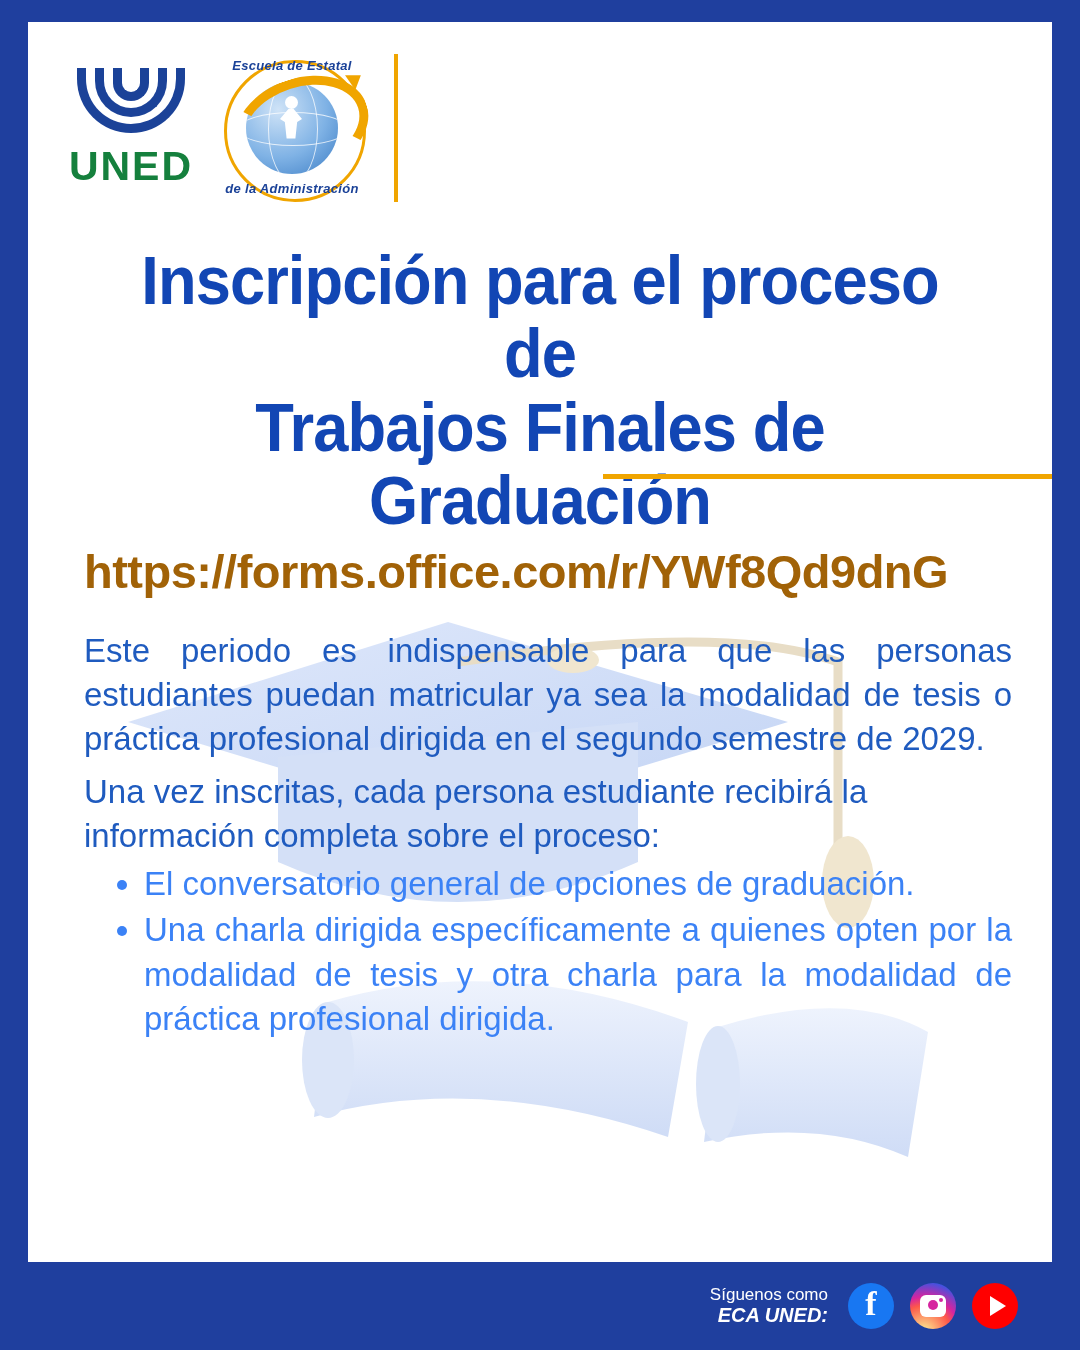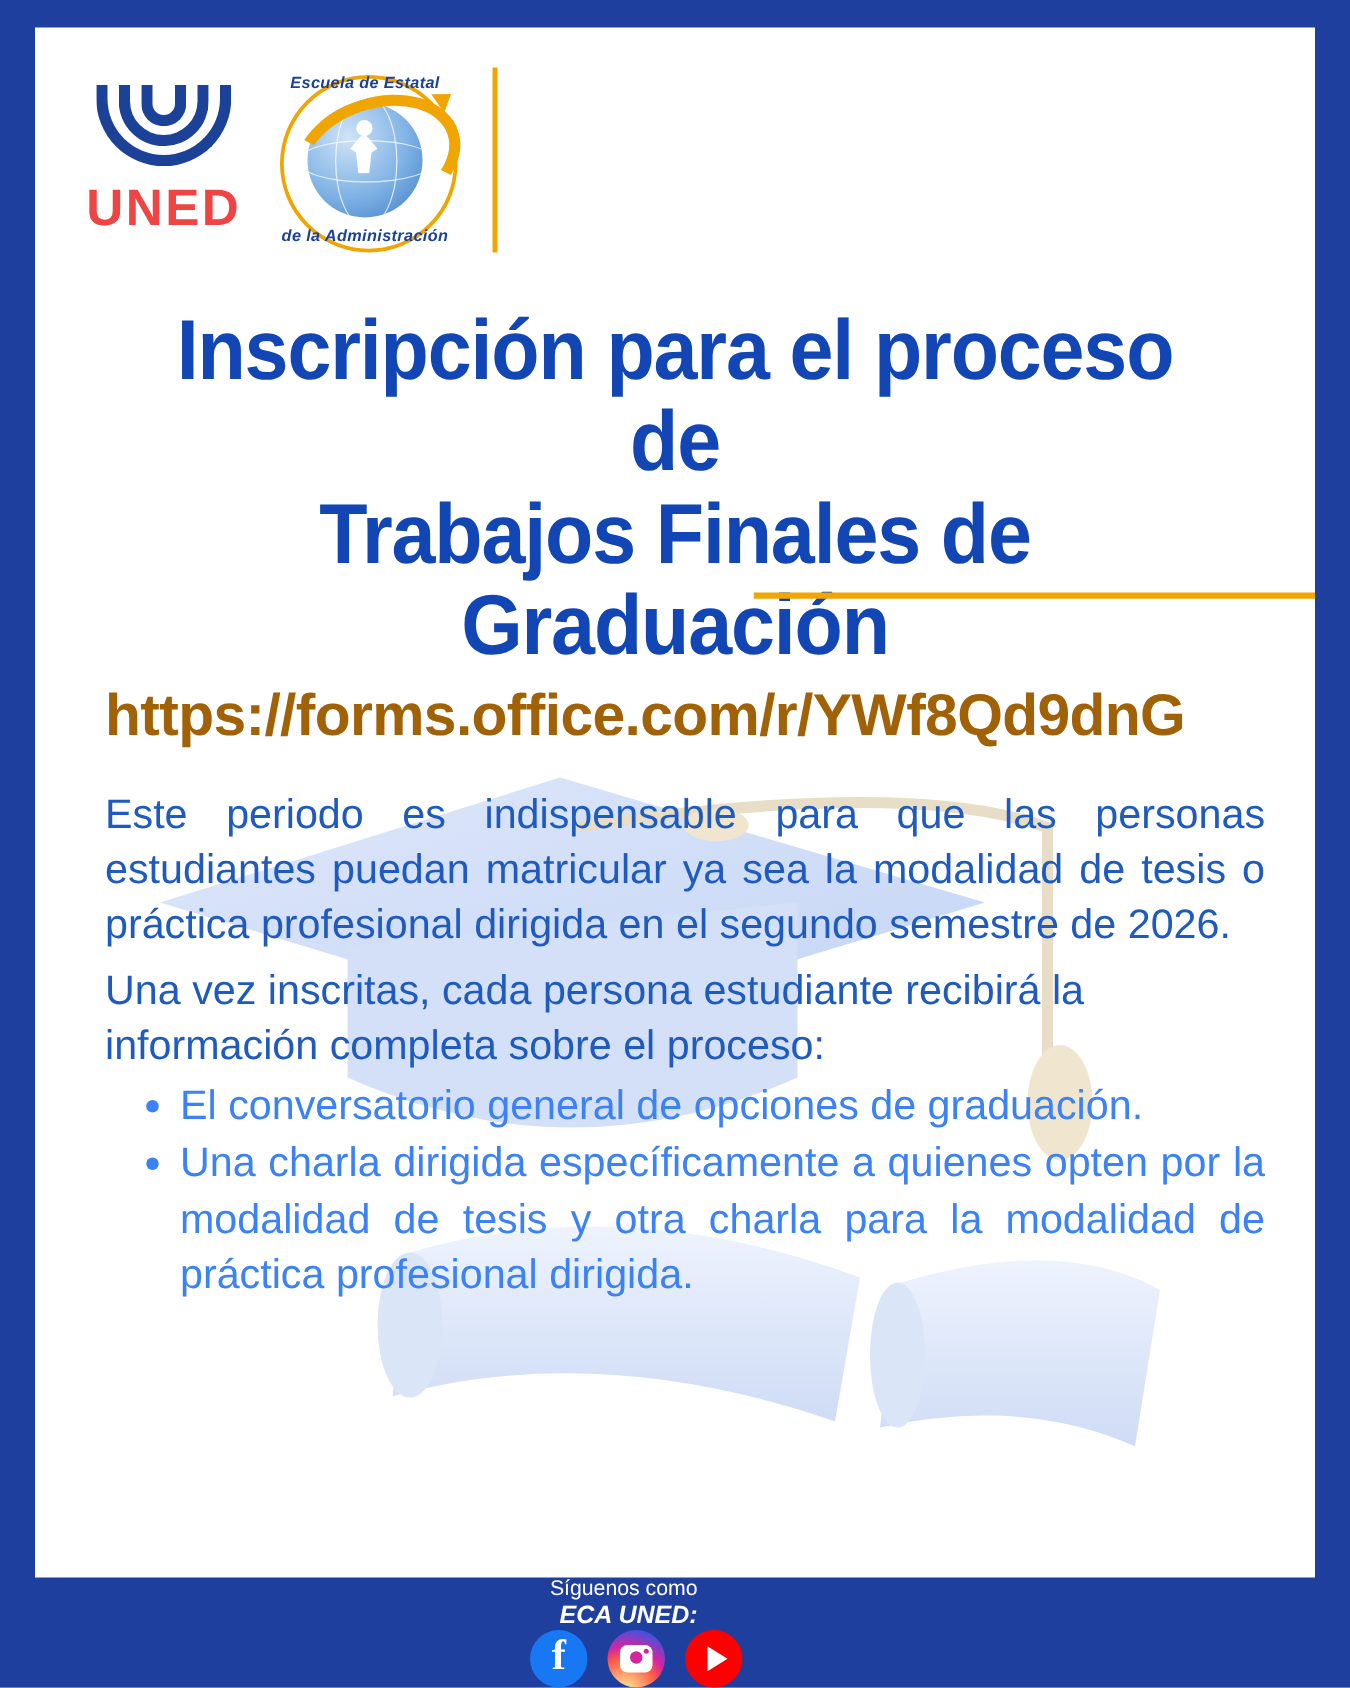--- a/index.html
+++ b/index.html
@@ -68,21 +68,21 @@
     border-bottom-right-radius: 60px;
     border-top: none;
   }
   .uned-mark .r1 { left: 0;   top: 0;  width: 90px; height: 56px; }
   .uned-mark .r2 { left: 18px; top: 0; width: 54px; height: 40px; }
   .uned-mark .r3 { left: 36px; top: 0; width: 18px; height: 24px; }
   .uned-text {
     font-weight: bold;
     font-size: 41px;
     letter-spacing: 2px;
-    color: #ef4444;
+    color: #15803d;
     line-height: 1;
     margin-top: 4px;
   }
   .eca-logo {
     position: relative;
     width: 152px;
     height: 152px;
     margin-left: 10px;
   }
   .eca-circle {
@@ -256,21 +256,20 @@
     position: absolute;
     left: 0;
     bottom: 0;
     width: 1080px;
     height: 88px;
     display: flex;
     align-items: center;
     justify-content: flex-end;
     padding-right: 62px;
     box-sizing: border-box;
-    flex-direction: column;
   }
   .follow {
     color: #ffffff;
     text-align: right;
     line-height: 1.15;
     margin-right: 20px;
   }
   .follow .l1 { font-size: 17px; }
   .follow .l2 { font-size: 20px; font-weight: bold; font-style: italic; }
   .social {
@@ -393,21 +392,21 @@
     <div class="title">
       <div>Inscripción para el proceso de</div>
       <div>Trabajos Finales de Graduación</div>
     </div>
     <div class="title-rule"></div>
 
     <div class="body-wrap">
 
       <div class="link">https://forms.office.com/r/YWf8Qd9dnG</div>
 
-      <div class="p2">Este periodo es indispensable para que las personas estudiantes puedan matricular ya sea la modalidad de tesis o práctica profesional dirigida en el segundo semestre de 2026.</div>
+      <div class="p2">Este periodo es indispensable para que las personas estudiantes puedan matricular ya sea la modalidad de tesis o práctica profesional dirigida en el segundo semestre de 2029.</div>
 
       <div class="p3">Una vez inscritas, cada persona estudiante recibirá la información completa sobre el proceso:</div>
 
       <ul class="bullets">
         <li>El conversatorio general de opciones de graduación.</li>
         <li>Una charla dirigida específicamente a quienes opten por la modalidad de tesis y otra charla para la modalidad de práctica profesional dirigida.</li>
       </ul>
     </div>
 
   </div>

